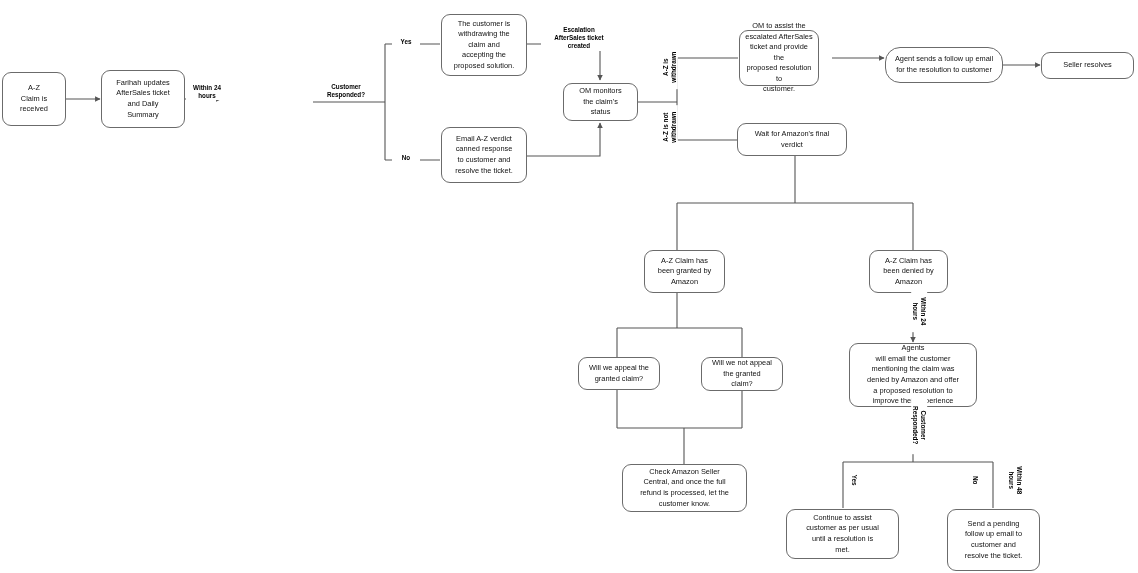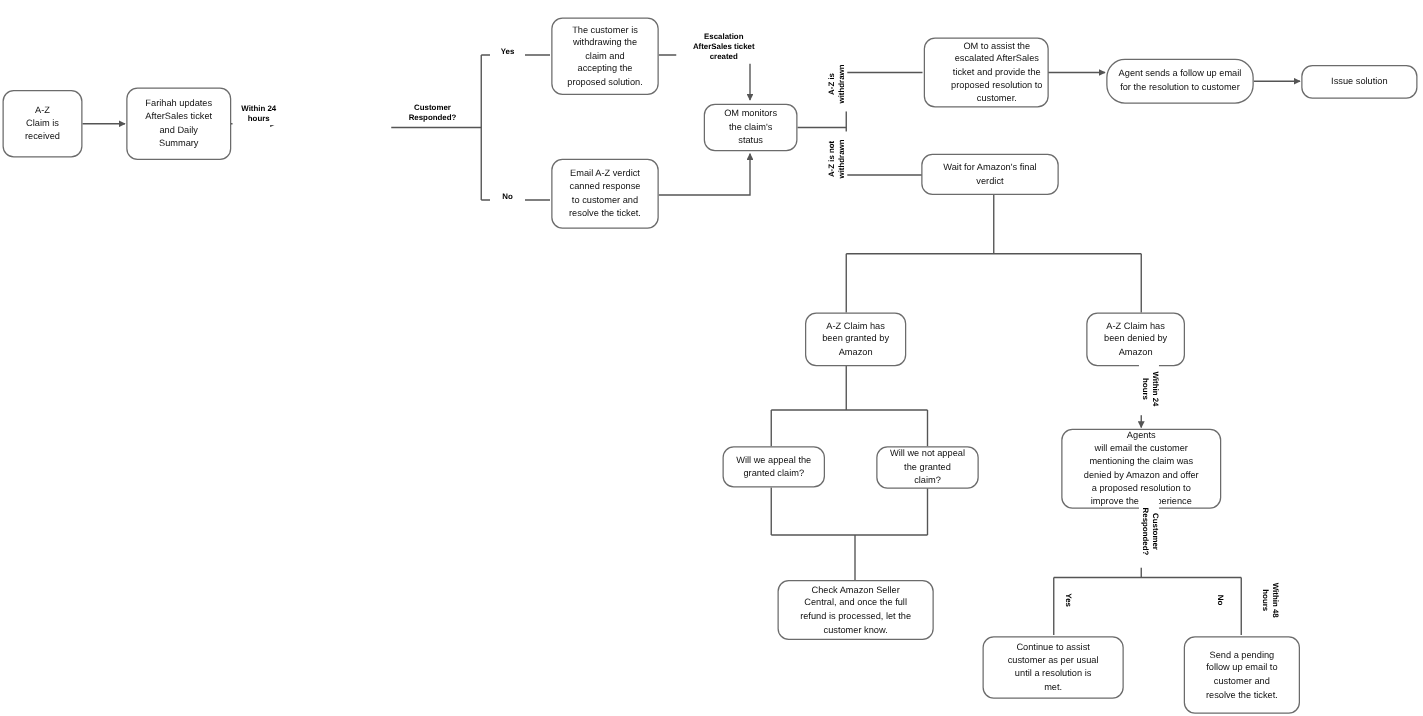--- a/index.html
+++ b/index.html
@@ -159,35 +159,35 @@
 to customer and
 resolve the ticket.</span>
   </div>
 
   <div class="node" style="left:563px; top:83px; width:75px; height:38px;">
     <span>OM monitors
 the claim's
 status</span>
   </div>
 
-  <div class="node" style="left:739px; top:30px; width:100px; height:56px;justify-content:flex-end;">
+  <div class="node" style="left:739px; top:30px; width:80px; height:56px;justify-content:flex-end;">
     <span>OM to assist the
 escalated AfterSales
 ticket and provide the
 proposed resolution to
 customer.</span>
   </div>
 
   <div class="node" style="left:885px; top:47px; width:118px; height:36px;border-radius:15px;">
     <span>Agent sends a follow up email
 for the resolution to customer</span>
   </div>
 
   <div class="node" style="left:1041px; top:52px; width:93px; height:27px;">
-    <span>Issue solution</span>
+    <span>Seller resolves</span>
   </div>
 
   <div class="node" style="left:737px; top:123px; width:110px; height:33px;">
     <span>Wait for Amazon's final
 verdict</span>
   </div>
 
   <div class="node" style="left:644px; top:250px; width:81px; height:43px;">
     <span>A-Z Claim has
 been granted by

